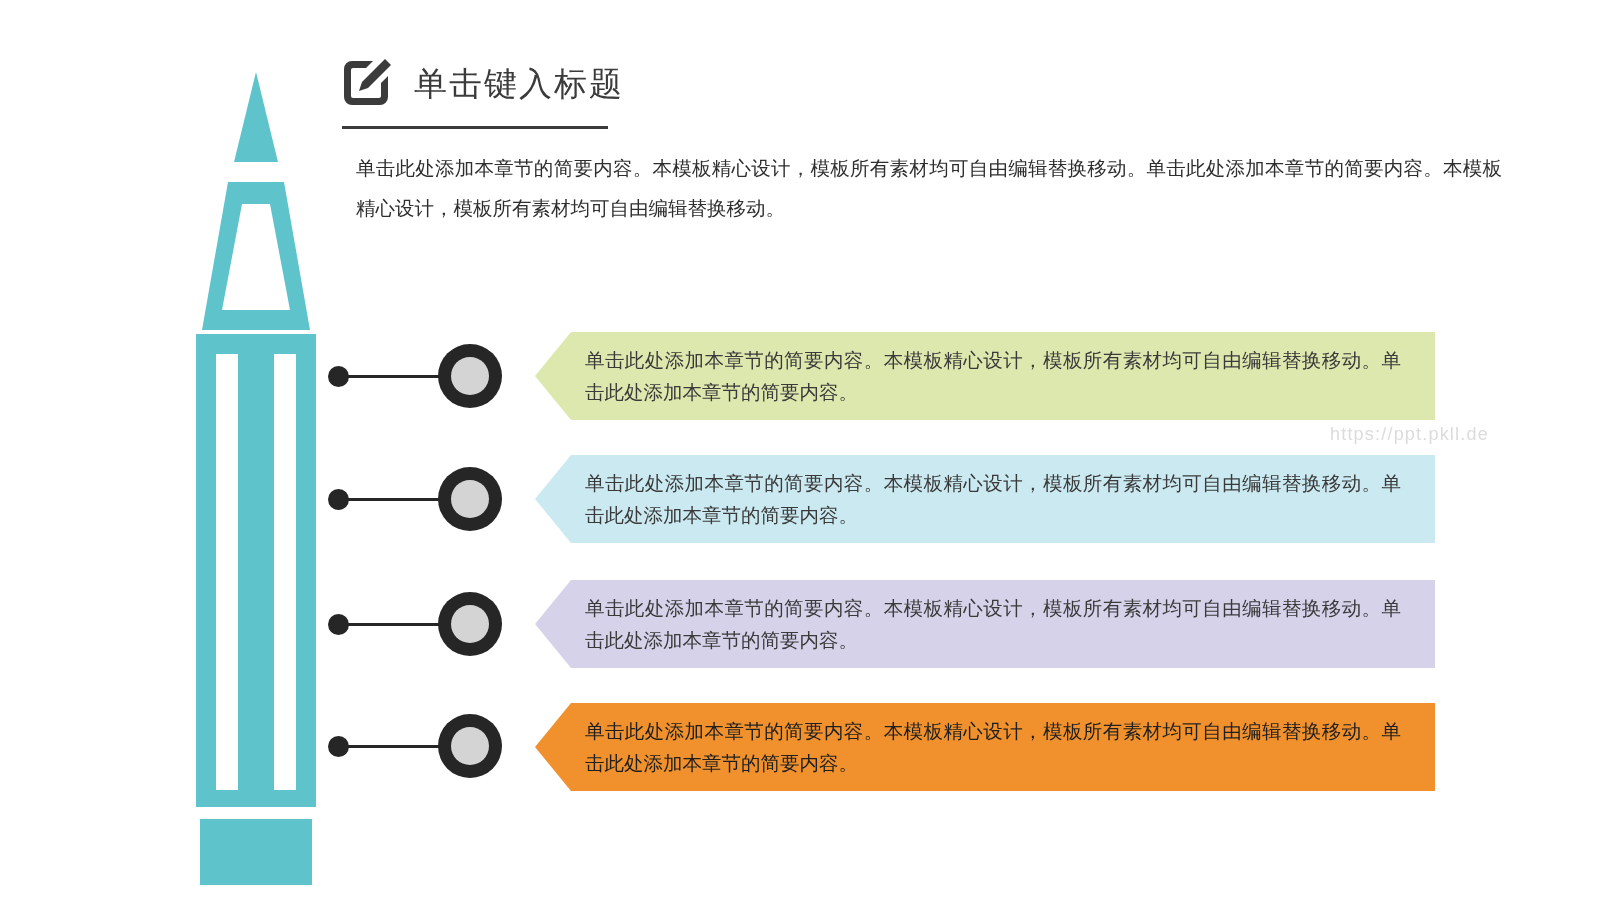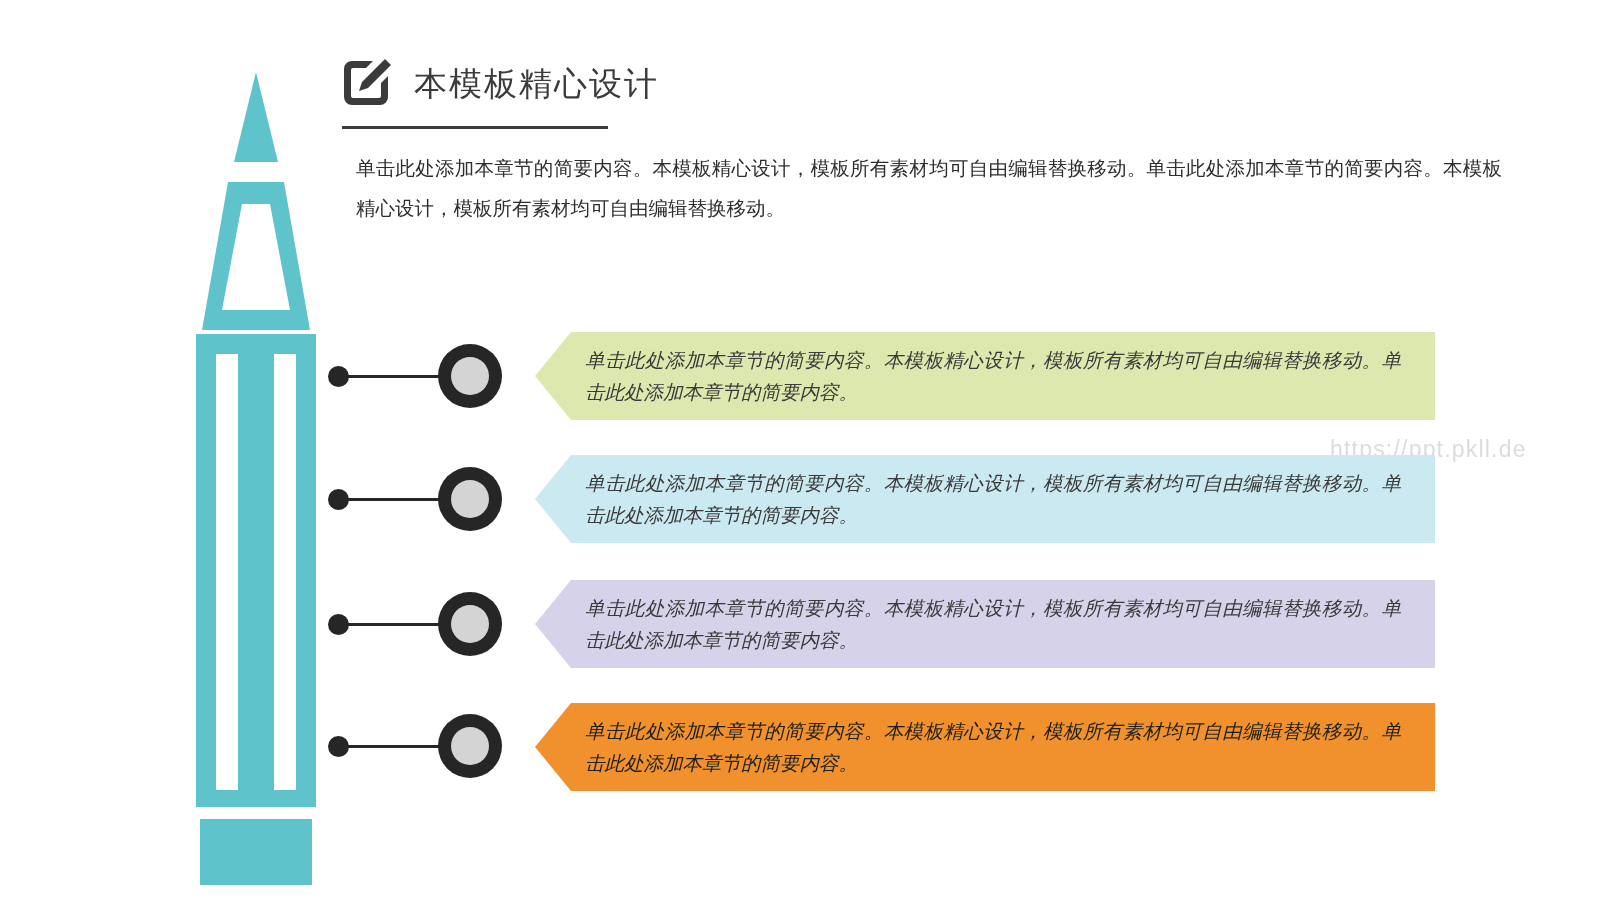--- a/index.html
+++ b/index.html
@@ -122,40 +122,38 @@
 
   
   .banner {
     position: absolute;
     left: 535px;
     width: 900px;
     height: 88px;
     clip-path: polygon(36px 0, 100% 0, 100% 100%, 36px 100%, 0 50%);
     display: flex;
     align-items: center;
-    font-style: italic;
   }
   .banner-text {
     padding-left: 50px;
     padding-right: 34px;
     font-size: 19.5px;
     line-height: 32px;
     text-align: justify;
   }
 
   
   .watermark {
     position: absolute;
     left: 1330px;
     top: 424px;
-    font-size: 23px;
+    font-size: 18px;
     letter-spacing: 1.2px;
     color: #dcdcdc;
     white-space: nowrap;
-    margin-top: 12px;
   }
 </style>
 </head>
 <body>
 
 <div class="stage">
 
   <svg class="pencil" viewBox="0 0 140 828" aria-hidden="true">
 
     <polygon points="70,10 92,100 48,100" fill="#5FC3CC"></polygon>
@@ -166,21 +164,21 @@
 
     <rect x="14" y="757" width="112" height="66" fill="#5FC3CC"></rect>
   </svg>
 
   <div class="header">
     <div class="header-row">
       <svg class="title-icon" viewBox="0 0 52 52" aria-hidden="true">
         <path d="M4,12 a8,8 0 0 1 8,-8 h21 l-7,7 h-13 a2,2 0 0 0 -2,2 v26 a2,2 0 0 0 2,2 h26 a2,2 0 0 0 2,-2 v-13 l7,-7 v21 a8,8 0 0 1 -8,8 h-28 a8,8 0 0 1 -8,-8 Z" fill="#3b3b3b"></path>
         <polygon points="45,2 51,8 28,31 19,34 22,25" fill="#3b3b3b"></polygon>
       </svg>
-      <div class="title-text">本模板精心设计</div>
+      <div class="title-text">单击键入标题</div>
     </div>
     <div class="title-rule"></div>
     <div class="subtitle">单击此处添加本章节的简要内容。本模板精心设计，模板所有素材均可自由编辑替换移动。单击此处添加本章节的简要内容。本模板精心设计，模板所有素材均可自由编辑替换移动。</div>
   </div>
 
   <div class="connector" style="top:344px">
     <span class="conn-line"></span>
     <span class="conn-dot"></span>
     <span class="conn-ring"></span>
   </div>

